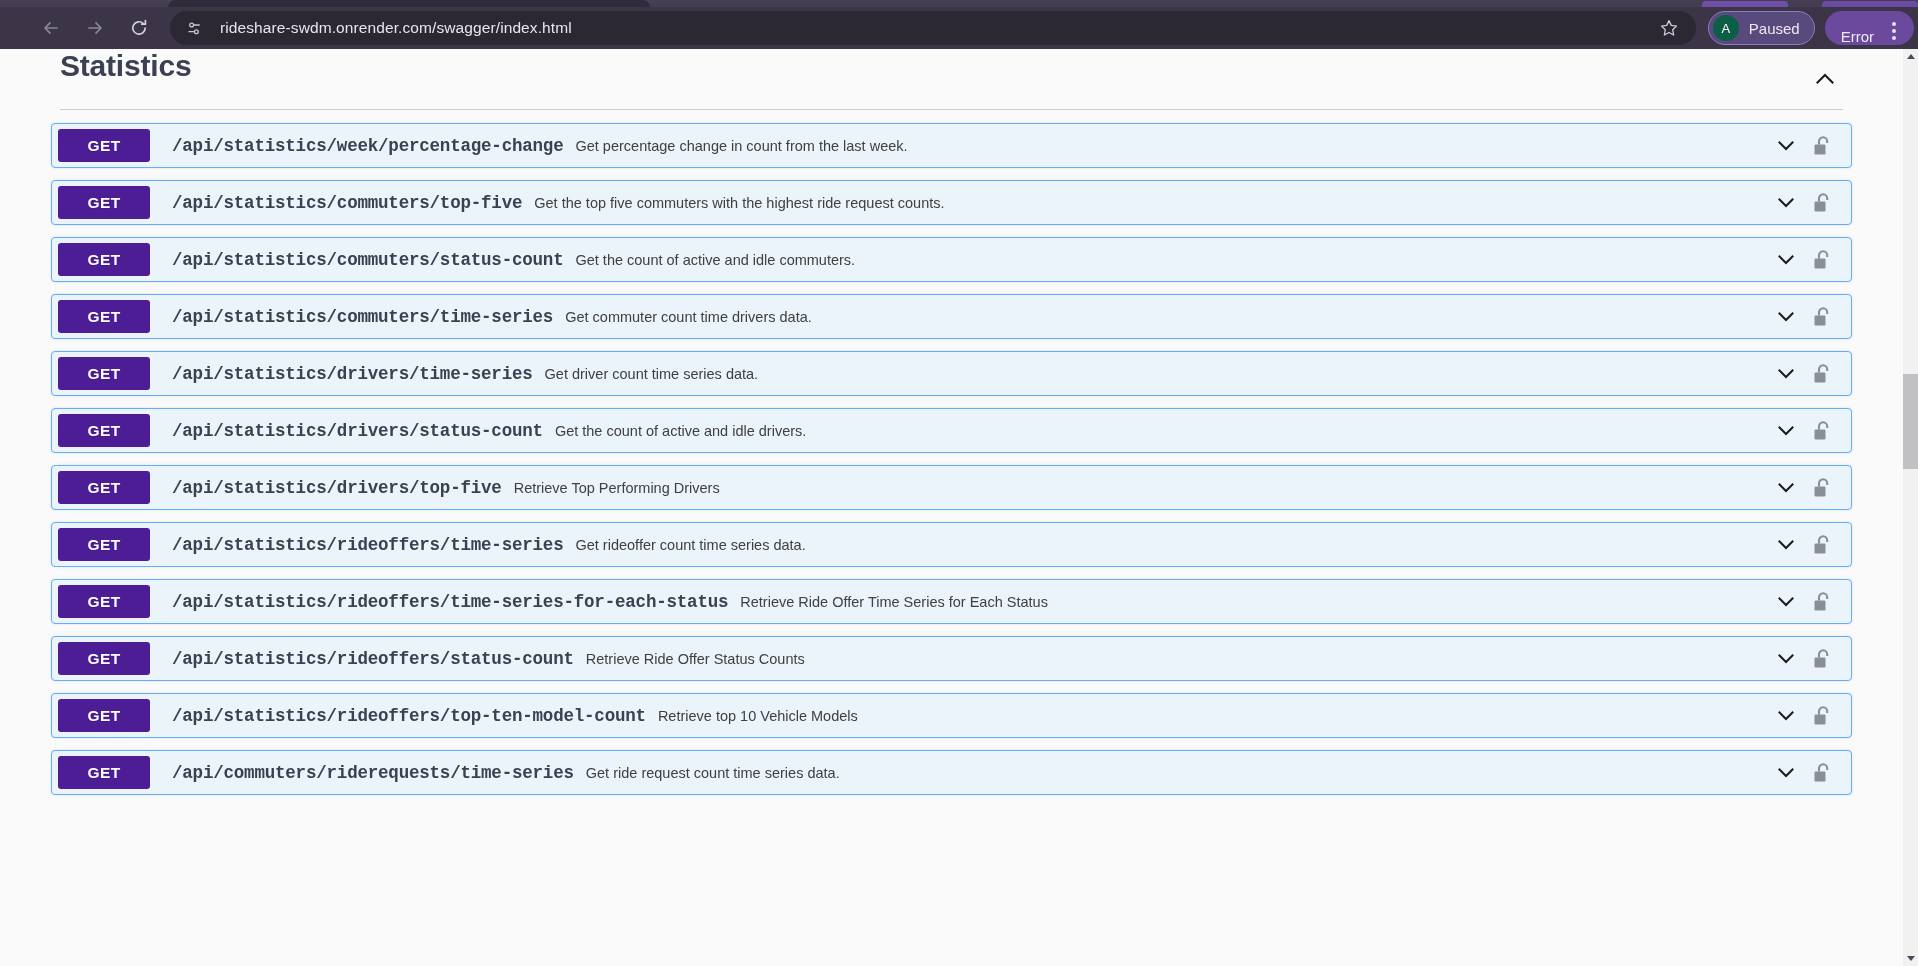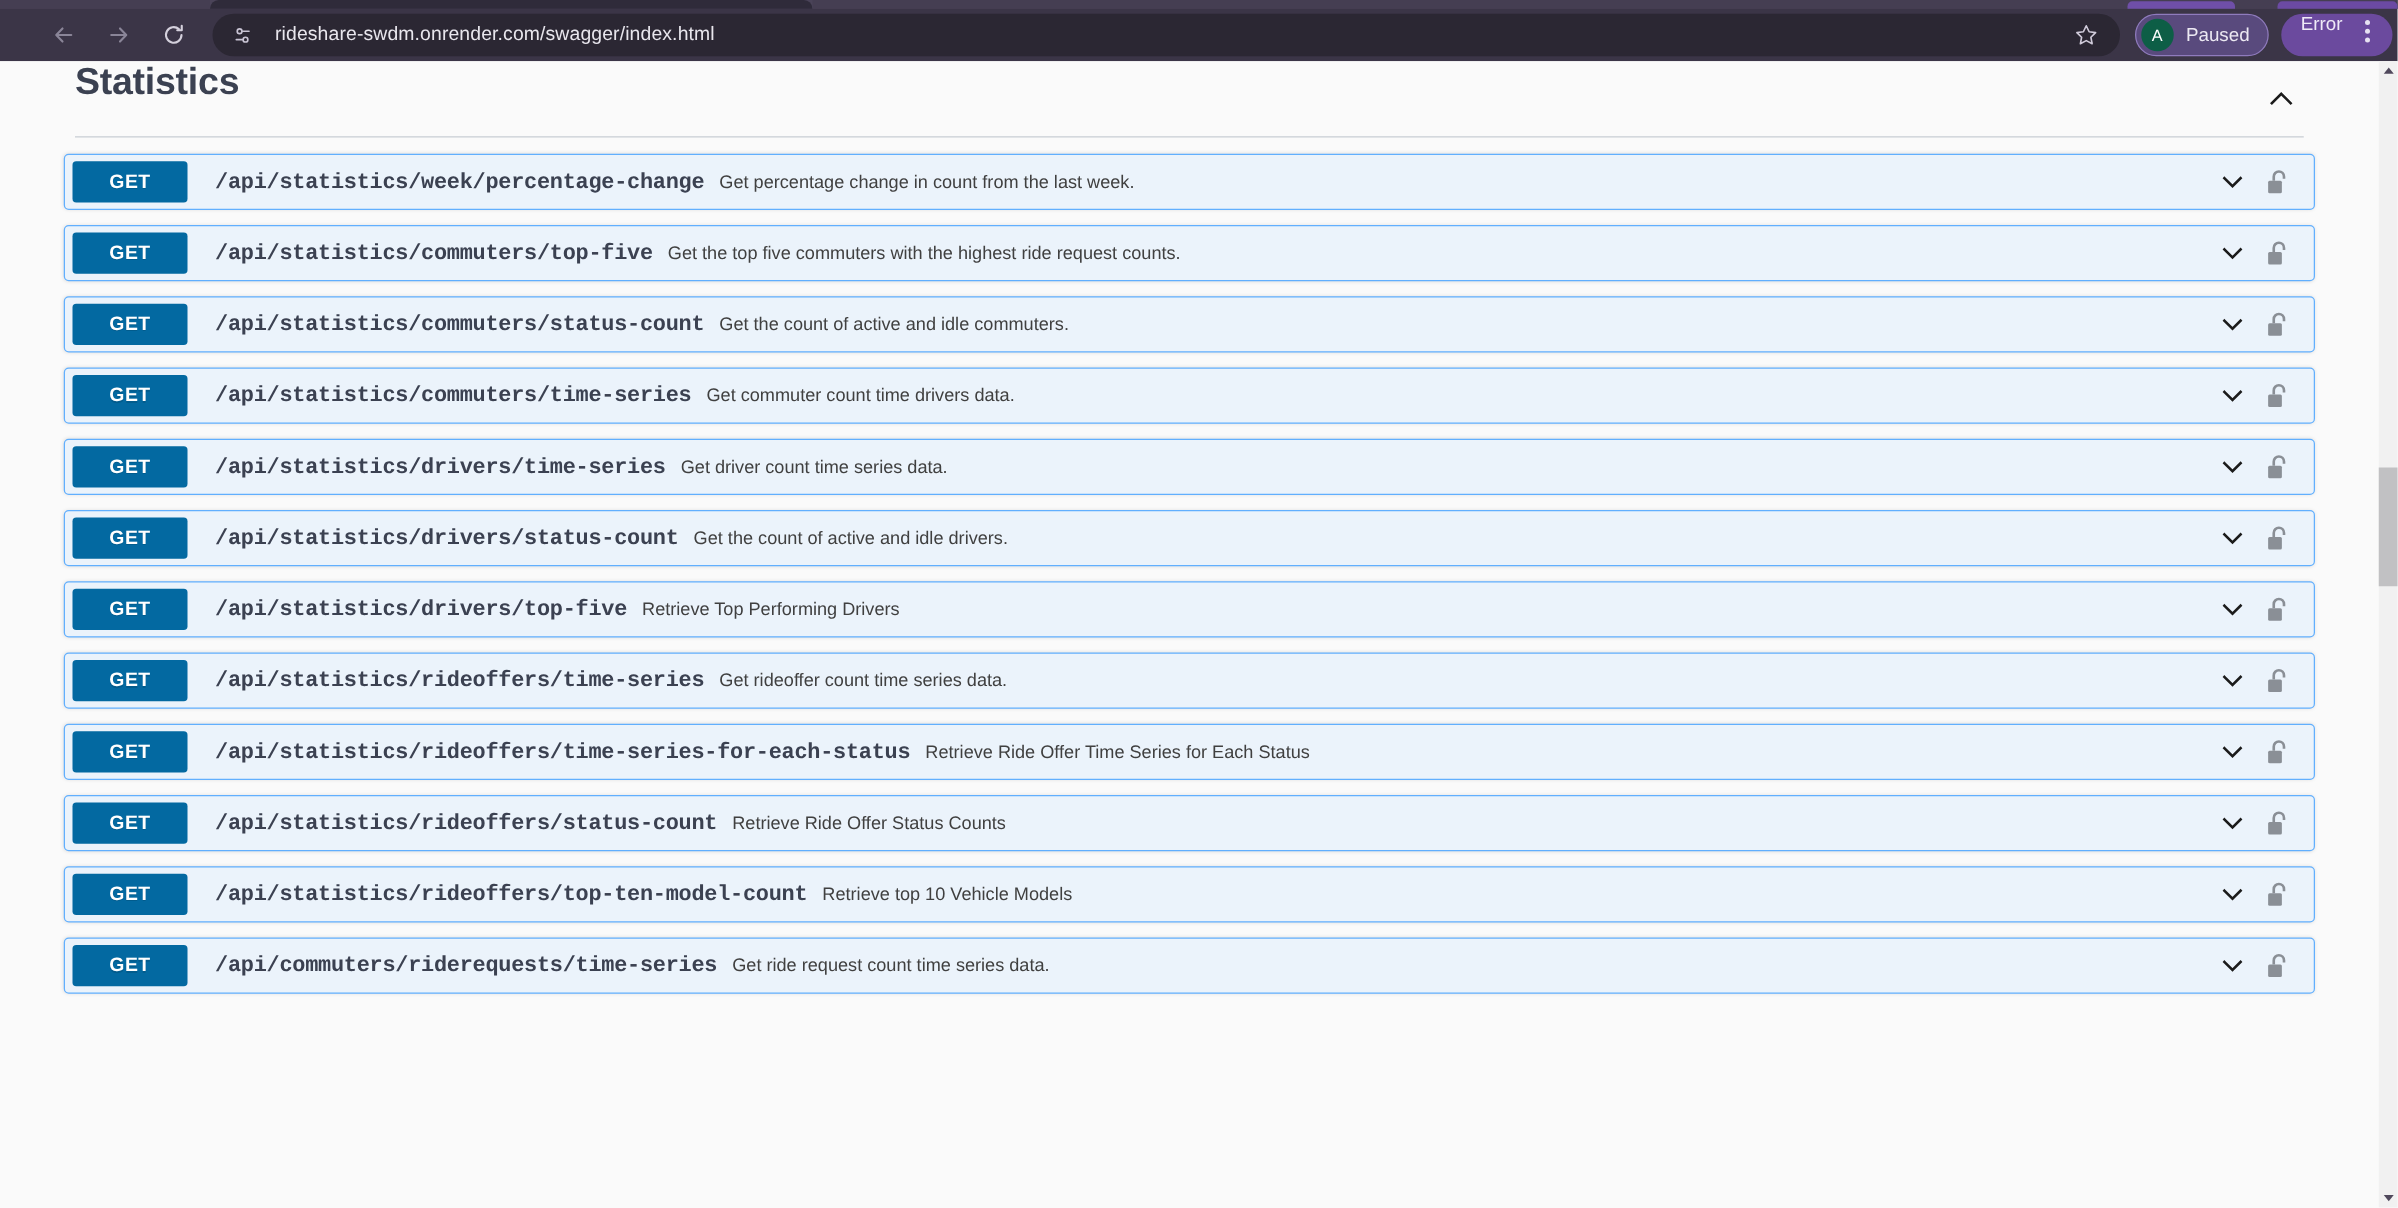--- a/index.html
+++ b/index.html
@@ -77,21 +77,21 @@
     background: #0d5e46; color: #fff;
     display:flex; align-items:center; justify-content:center;
     font-size: 13px; font-weight: 500; flex:none;
   }
   #profile-label { margin-left: 10px; color:#ece9f2; font-size: 15px; }
 
   #error-chip {
     margin-left: 10px; height: 34px;
     background: #6b4a9e;
     border-radius: 17px;
-    display:flex; align-items:flex-start; padding: 0 6px 0 16px; flex:none;
+    display:flex; align-items:flex-end; padding: 0 6px 0 16px; flex:none;
     margin-right: 4px;
   }
   #error-label { color:#efeaf7; font-size: 15px; }
   #kebab { width: 28px; height: 28px; display:flex; flex-direction:column; align-items:center; justify-content:center; gap:3px; margin-left:6px; }
   #kebab i { width:4px; height:4px; border-radius:50%; background:#e7e1f2; display:block; }
 
   
   #page {
     position: absolute; top: 49px; left: 0;
     width: 1918px; height: 917px;
@@ -131,21 +131,21 @@
     border-radius: 4px;
     display: flex; align-items: center;
     padding: 0 0 0 6px;
     box-shadow: 0 0 3px rgba(0,0,0,0.10);
     position: relative;
   }
   .op-row:first-child { margin-top: 5px; }
 
   .method {
     width: 92px; height: 33px;
-    background: #0369a1;
+    background: #4c1d95;
     border-radius: 3px;
     display:flex; align-items:center; justify-content:center;
     color: #fff; font-size: 15.5px; font-weight: 700;
     font-family: "Liberation Sans", sans-serif;
     letter-spacing: 0.4px;
     text-shadow: 0 1px 0 rgba(0,0,0,0.12);
     flex: none;
   }
   .op-path {
     margin-left: 22px;

